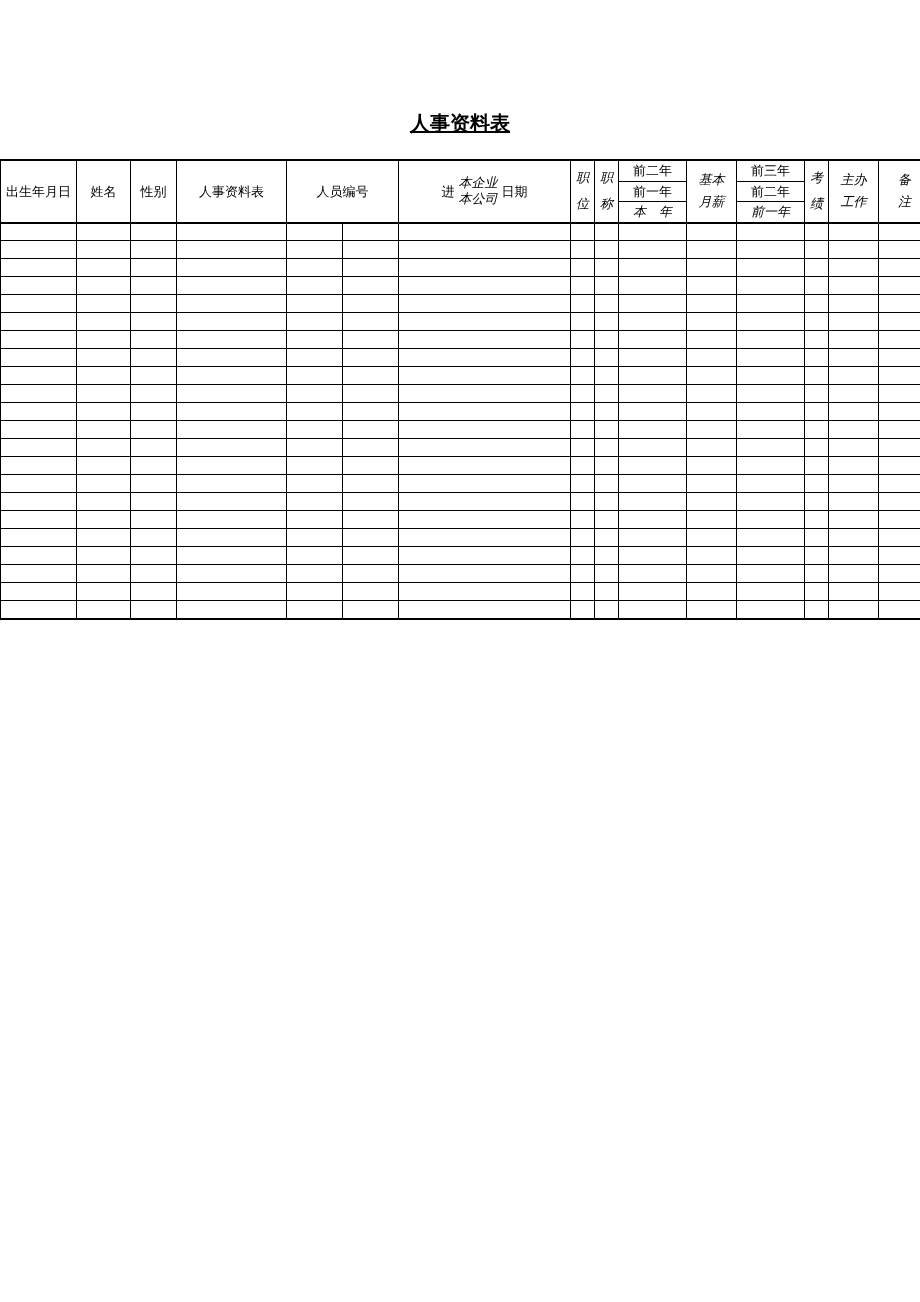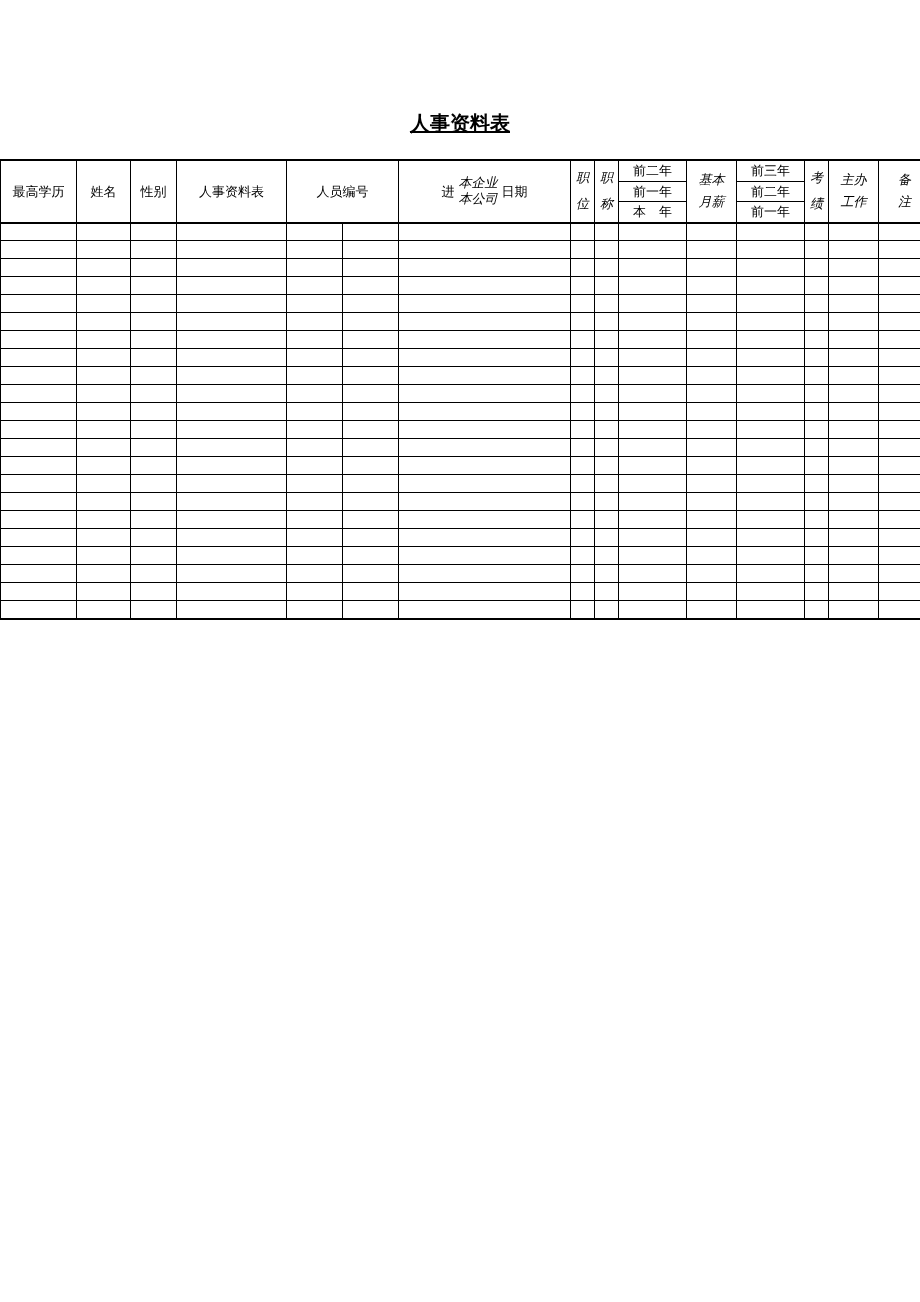--- a/index.html
+++ b/index.html
@@ -55,20 +55,21 @@
       border-top: 2px solid #000;
     }
     
     
     .brow td {
       height: 18px;
     }
     
     table tr:last-child td {
       border-bottom: 2px solid #000;
+      font-style: italic;
     }
   </style>
 </head>
 <body>
 
 <div class="title">人事资料表</div>
 
 <div class="table-wrap">
 <table>
   <colgroup>
@@ -84,21 +85,21 @@
     <col style="width:68px">
     <col style="width:50px">
     <col style="width:68px">
     <col style="width:24px">
     <col style="width:50px">
     <col style="width:52px">
   </colgroup>
 
   <tbody>
         <tr>
-    <td rowspan="3" class="hcell">最高学历</td>
+    <td rowspan="3" class="hcell">出生年月日</td>
     <td rowspan="3" class="hcell">姓名</td>
     <td rowspan="3" class="hcell">性别</td>
     <td rowspan="3" class="hcell">人事资料表</td>
     <td rowspan="3" colspan="2" class="hcell">人员编号</td>
     <td rowspan="3" class="hcell">
       <div style="display:flex;align-items:center;justify-content:center;gap:4px;">
         <span>进</span>
         <span class="stack">
           <div>本企业</div>
           <div>本公司</div>

